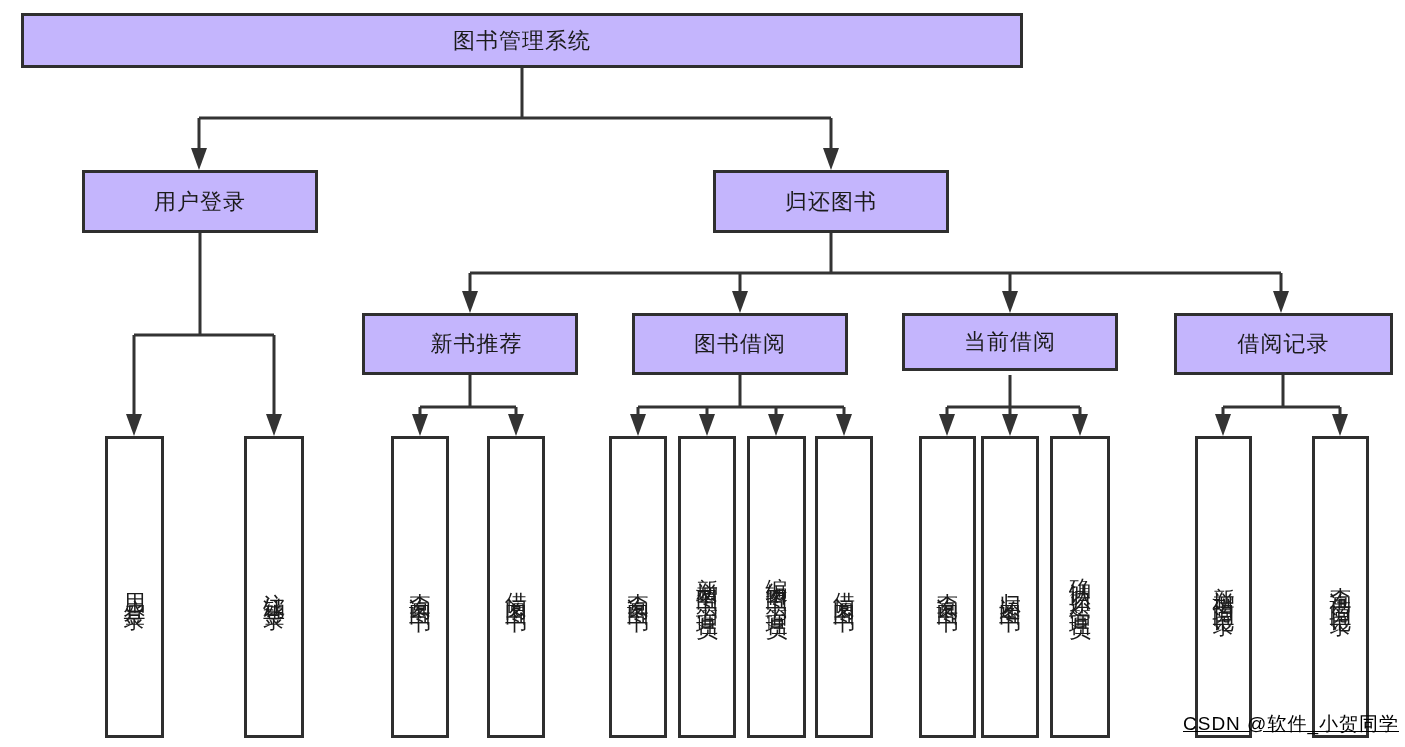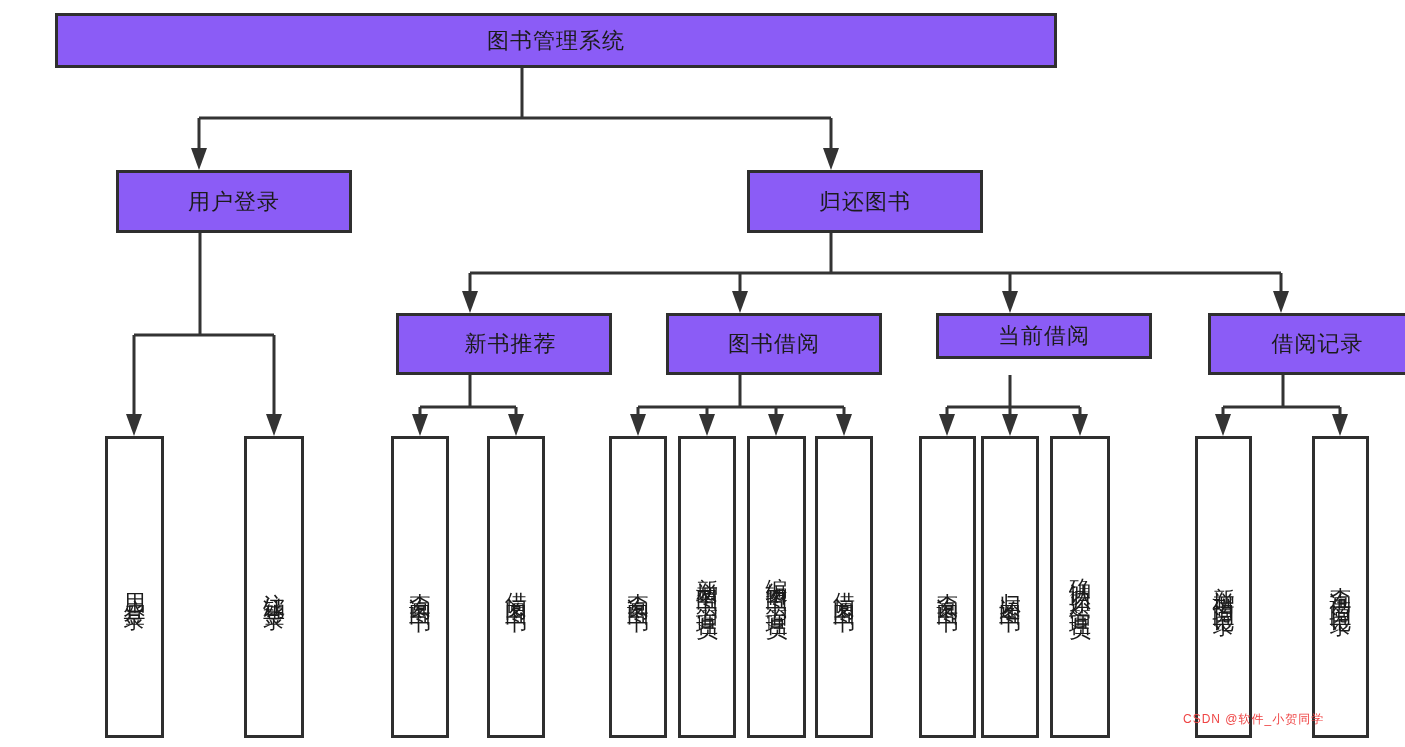--- a/index.html
+++ b/index.html
@@ -8,49 +8,49 @@
     width:1405px;height:747px;
     background:#ffffff;
     font-family:"Liberation Sans","DejaVu Sans",sans-serif;
     color:#1b1b1b;
     overflow:hidden;
   }
   .connectors{position:absolute;left:0;top:0;width:1405px;height:747px;}
   .node{
     position:absolute;
     box-sizing:border-box;
-    background:#8b5cf6;
+    background:#c4b5fd;
     border:3px solid #2f2f2f;
     display:flex;align-items:center;justify-content:center;
     font-size:22px;
     letter-spacing:1px;
     white-space:nowrap;
-    margin-left:34px;
   }
   .leaf{
     position:absolute;
     box-sizing:border-box;
     background:#ffffff;
     border:3px solid #2f2f2f;
     display:flex;align-items:center;justify-content:center;
   }
   .leaf span{
     writing-mode:vertical-rl;
     text-orientation:mixed;
     font-size:22px;
     letter-spacing:6px;
     line-height:1;
   }
   .watermark{
     position:absolute;
     left:1183px;top:711px;
-    font-size:12px;
-    color:#ef4444;
+    font-size:19px;
+    color:#000000;
     letter-spacing:1px;
     white-space:nowrap;
+    text-decoration:underline;
   }
 </style>
 </head>
 <body>
 
 <div class="stage">
 
   <svg class="connectors" width="1405" height="747" viewBox="0 0 1405 747" xmlns="http://www.w3.org/2000/svg">
     <g stroke="#333333" stroke-width="3" fill="none">
 
@@ -101,21 +101,21 @@
   <div class="node" style="left:713px;top:170px;width:236px;height:63px;">
     <span>归还图书</span>
   </div>
 
   <div class="node" style="left:362px;top:313px;width:216px;height:62px;padding-left:13px;">
     <span>新书推荐</span>
   </div>
   <div class="node" style="left:632px;top:313px;width:216px;height:62px;text-align:center;">
     <span>图书借阅</span>
   </div>
-  <div class="node" style="left:902px;top:313px;width:216px;height:46px;">
+  <div class="node" style="left:902px;top:313px;width:216px;height:58px;">
     <span>当前借阅</span>
   </div>
   <div class="node" style="left:1174px;top:313px;width:219px;height:62px;">
     <span>借阅记录</span>
   </div>
 
   <div class="leaf" style="left:105px;top:436px;width:59px;height:302px;">
     <span>用户登录</span>
   </div>
   <div class="leaf" style="left:244px;top:436px;width:60px;height:302px;">

